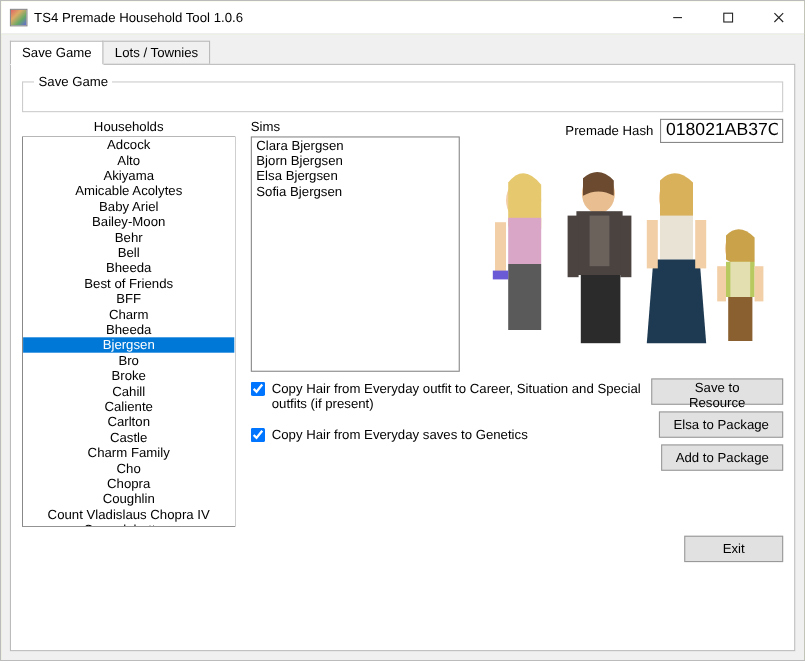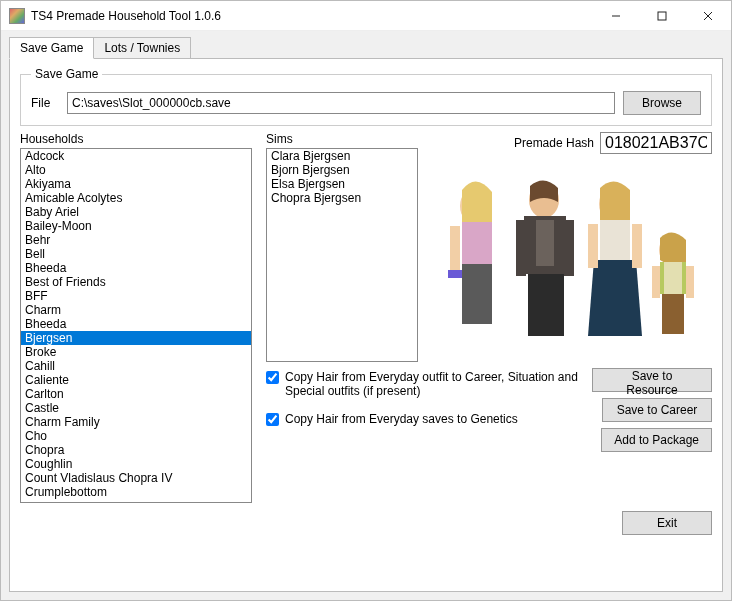--- a/index.html
+++ b/index.html
@@ -120,22 +120,22 @@
     font-size: 12px;
     cursor: default;
   }
   .btn.wide { min-width: 110px; }
 
   .cols {
     display: flex;
     gap: 14px;
     margin-top: 4px;
   }
-  .col-left { width: 236px; display:flex; flex-direction:column; }
-  .col-mid  { width: 152px; display:flex; flex-direction:column; }
+  .col-left { width: 236px; display:flex; flex-direction:column;text-align:center; }
+  .col-mid  { width: 190px; display:flex; flex-direction:column; }
   .col-right{ flex:1; display:flex; flex-direction:column; }
 
   .col-label {
     font-size: 12px;
     margin-bottom: 2px;
   }
 
   .listbox {
     border: 1px solid #888;
     background: #fff;
@@ -246,45 +246,41 @@
   <div class="content">
     <div class="tabs">
       <div class="tab active">Save Game</div>
       <div class="tab">Lots / Townies</div>
     </div>
 
     <div class="tabpage">
 
       <fieldset class="group">
         <legend>Save Game</legend>
-        <div class="file-row">
-          <label>File</label>
-          <input type="text" value="C:\saves\Slot_000000cb.save" style="">
-          <button class="btn">Browse</button>
-        </div>
       </fieldset>
 
       <div class="cols">
         <div class="col-left">
           <div class="col-label">Households</div>
           <div class="listbox households" id="households-list">
               <div class="item">Adcock</div>
               <div class="item">Alto</div>
               <div class="item">Akiyama</div>
               <div class="item">Amicable Acolytes</div>
               <div class="item">Baby Ariel</div>
               <div class="item">Bailey-Moon</div>
               <div class="item">Behr</div>
               <div class="item">Bell</div>
               <div class="item">Bheeda</div>
               <div class="item">Best of Friends</div>
               <div class="item">BFF</div>
               <div class="item">Charm</div>
               <div class="item">Bheeda</div>
               <div class="item selected">Bjergsen</div>
+              <div class="item">Bro</div>
               <div class="item">Broke</div>
               <div class="item">Cahill</div>
               <div class="item">Caliente</div>
               <div class="item">Carlton</div>
               <div class="item">Castle</div>
               <div class="item">Charm Family</div>
               <div class="item">Cho</div>
               <div class="item">Chopra</div>
               <div class="item">Coughlin</div>
               <div class="item">Count Vladislaus Chopra IV</div>
@@ -293,21 +289,21 @@
         </div>
 
         <div style="flex:1; display:flex; flex-direction:column;">
           <div style="display:flex; gap:14px;">
             <div class="col-mid">
               <div class="col-label">Sims</div>
               <div class="listbox sims" id="sims-list">
                   <div class="item">Clara Bjergsen</div>
                   <div class="item">Bjorn Bjergsen</div>
                   <div class="item">Elsa Bjergsen</div>
-                  <div class="item">Chopra Bjergsen</div>
+                  <div class="item">Sofia Bjergsen</div>
                 </div>
             </div>
             <div class="col-right">
               <div class="hash-row">
                 <span>Premade Hash</span>
                 <input type="text" value="018021AB37C43D08" style="">
               </div>
               <div class="portrait">
                 <svg width="280" height="180" viewBox="0 0 280 180">
 
@@ -351,21 +347,21 @@
                 <input type="checkbox" checked="" style="">
                 <span>Copy Hair from Everyday outfit to Career, Situation and Special outfits (if present)</span>
               </div>
               <div class="check-row" style="margin-top:14px;">
                 <input type="checkbox" checked="" style="">
                 <span>Copy Hair from Everyday saves to Genetics</span>
               </div>
             </div>
             <div class="buttons-col right-buttons">
               <button class="btn wide">Save to Resource</button>
-              <button class="btn wide">Save to Career</button>
+              <button class="btn wide">Elsa to Package</button>
               <button class="btn wide">Add to Package</button>
             </div>
           </div>
         </div>
       </div>
 
       <div class="bottom-bar">
         <button class="btn" style="min-width:90px;">Exit</button>
       </div>
 

